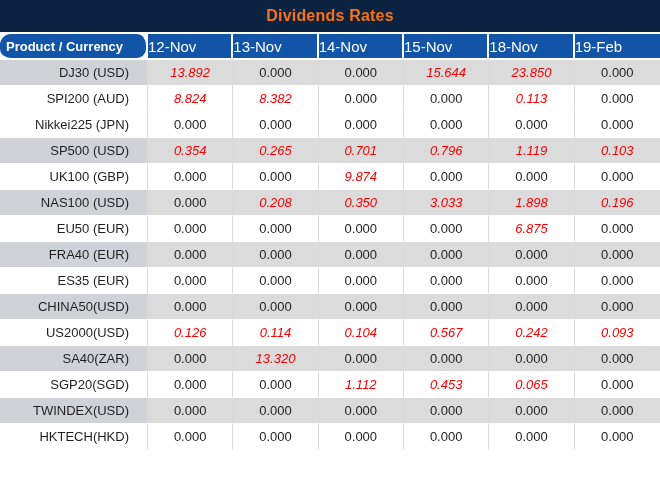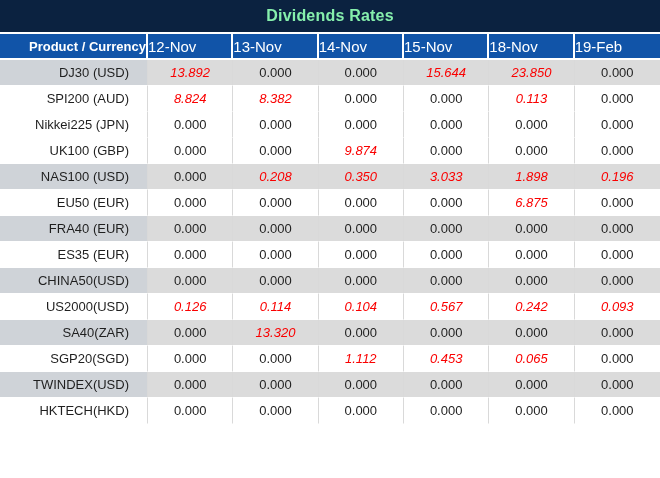--- a/index.html
+++ b/index.html
@@ -12,21 +12,21 @@
     height: 478px;
     overflow: hidden;
     font-family: "Liberation Sans", sans-serif;
   }
   .widget {
     width: 660px;
   }
   .title-bar {
     height: 32px;
     background: #0B2240;
-    color: #86efac;
+    color: #f97316;
     font-weight: bold;
     font-size: 16px;
     display: flex;
     align-items: center;
     justify-content: center;
     margin-bottom: 2px;
     letter-spacing: 0.2px;
   }
   table {
     border-collapse: separate;
@@ -41,24 +41,25 @@
     height: 24px;
     font-weight: normal;
     font-size: 15px;
     text-align: left;
     border-right: 2px solid #ffffff;
     border-bottom: 2px solid #ffffff;
     padding: 0;
   }
   th:last-child { border-right: none; }
   th.product-h {
-    text-align: right;
+    text-align: left;
     padding-left: 6px;
     font-weight: bold;
     font-size: 13px;
+    border-radius: 11px;
   }
   td {
     height: 25px;
     text-align: center;
     font-size: 13px;
     color: #1F1F1F;
     border-right: 1px solid #D9D9D9;
     border-bottom: 1px solid #ffffff;
     padding: 0;
     background: #ffffff;
@@ -119,20 +120,29 @@
         </tr>
         <tr class="white">
           <td class="product">Nikkei225 (JPN)</td>
           <td>0.000</td>
           <td>0.000</td>
           <td>0.000</td>
           <td>0.000</td>
           <td>0.000</td>
           <td>0.000</td>
         </tr>
+        <tr class="gray">
+          <td class="product">SP500 (USD)</td>
+          <td class="red">0.354</td>
+          <td class="red">0.265</td>
+          <td class="red">0.701</td>
+          <td class="red">0.796</td>
+          <td class="red">1.119</td>
+          <td class="red">0.103</td>
+        </tr>
         <tr class="white">
           <td class="product">UK100 (GBP)</td>
           <td>0.000</td>
           <td>0.000</td>
           <td class="red">9.874</td>
           <td>0.000</td>
           <td>0.000</td>
           <td>0.000</td>
         </tr>
         <tr class="gray">

